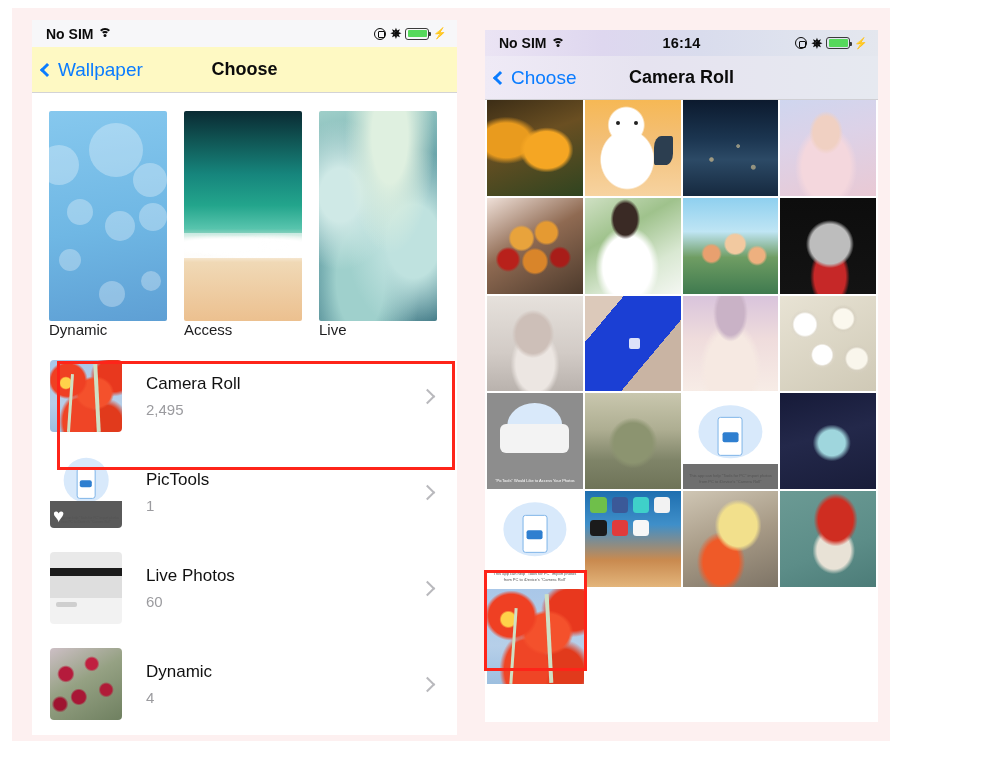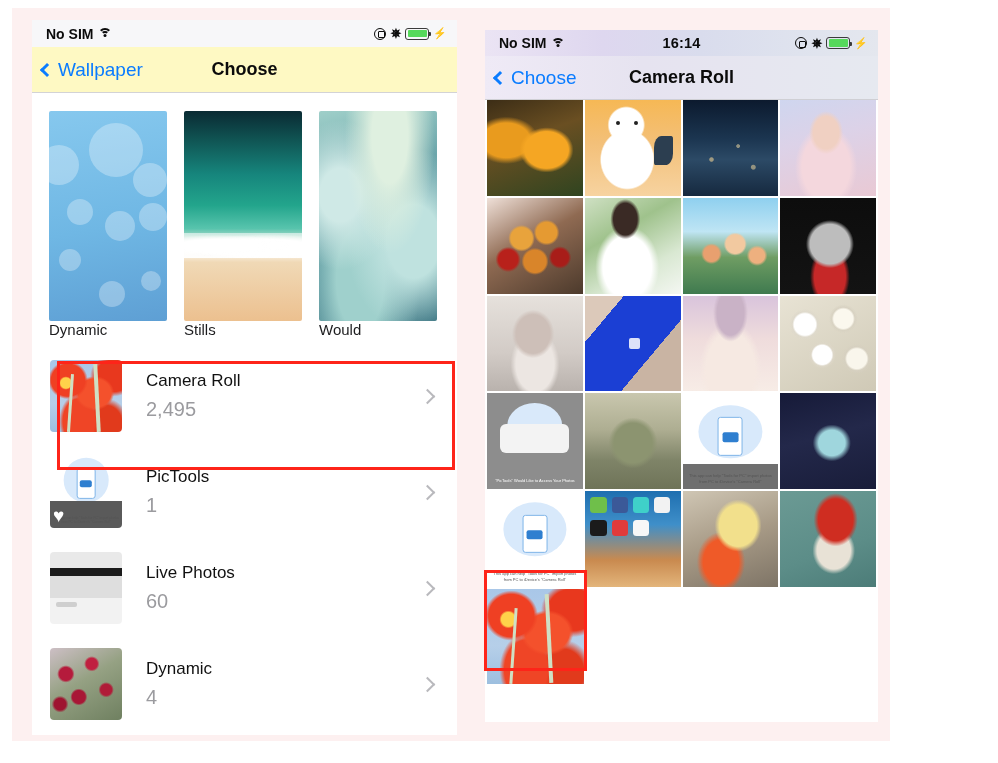--- a/index.html
+++ b/index.html
@@ -75,21 +75,21 @@
       linear-gradient(165deg,#9fcfc9 0%, #5d9aa2 40%, #3f7f8c 70%, #36707e 100%); }
 
   
   .album-list { background: #fff; }
   .album-row { position: relative; display: flex; align-items: center;
     height: 96px; padding-left: 18px; cursor: pointer; }
   .album-thumb { width: 72px; height: 72px; border-radius: 4px; overflow: hidden;
     flex: 0 0 auto; position: relative; }
   .album-text { margin-left: 24px; }
   .album-name { font-size: 17px; color: #111; font-weight: normal; }
-  .album-count { font-size: 20px; color: #9b9b9f; margin-top: 7px; }
+  .album-count { font-size: 15px; color: #9b9b9f; margin-top: 7px; }
   .chev-right { position: absolute; right: 24px; width: 11px; height: 11px;
     border-top: 2.4px solid #b9b9bd; border-right: 2.4px solid #b9b9bd; transform: rotate(45deg); }
 
   
   .tulip { background:
       radial-gradient(circle at 22% 32%, #ffd24a 0 7%, transparent 9%),
       radial-gradient(ellipse at 25% 28%, #ef4023 0 22%, transparent 26%),
       radial-gradient(ellipse at 62% 46%, #f4512c 0 26%, transparent 31%),
       radial-gradient(ellipse at 88% 22%, #e8381e 0 20%, transparent 26%),
       radial-gradient(ellipse at 40% 85%, #ef4526 0 26%, transparent 32%),
@@ -290,25 +290,25 @@
           <span class="bub" style="left:10px;top:138px;width:22px;height:22px;"></span>
           <span class="bub" style="left:50px;top:170px;width:26px;height:26px;"></span>
           <span class="bub" style="left:92px;top:160px;width:20px;height:20px;"></span>
         </div>
         <div class="wp-label">Dynamic</div>
       </div>
       <div class="wp-card">
         <div class="wp-thumb wp-stills">
           <span class="foam"></span>
         </div>
-        <div class="wp-label">Stills</div>
+        <div class="wp-label">Access</div>
       </div>
       <div class="wp-card">
         <div class="wp-thumb wp-live"></div>
-        <div class="wp-label">Would</div>
+        <div class="wp-label">Live</div>
       </div>
     </div>
 
     <div class="album-list">
 
       <div class="album-row">
         <div class="album-thumb tulip"></div>
         <div class="album-text">
           <div class="album-name">Camera Roll</div>
           <div class="album-count">2,495</div>

